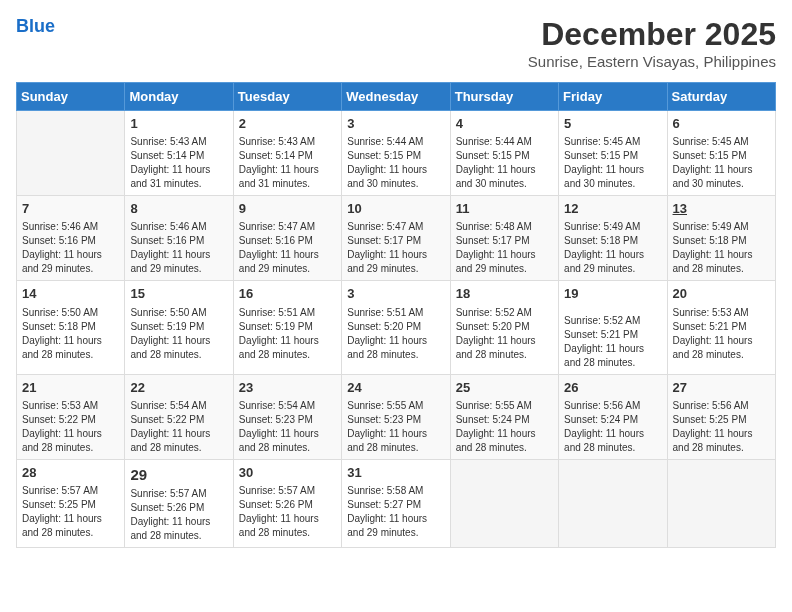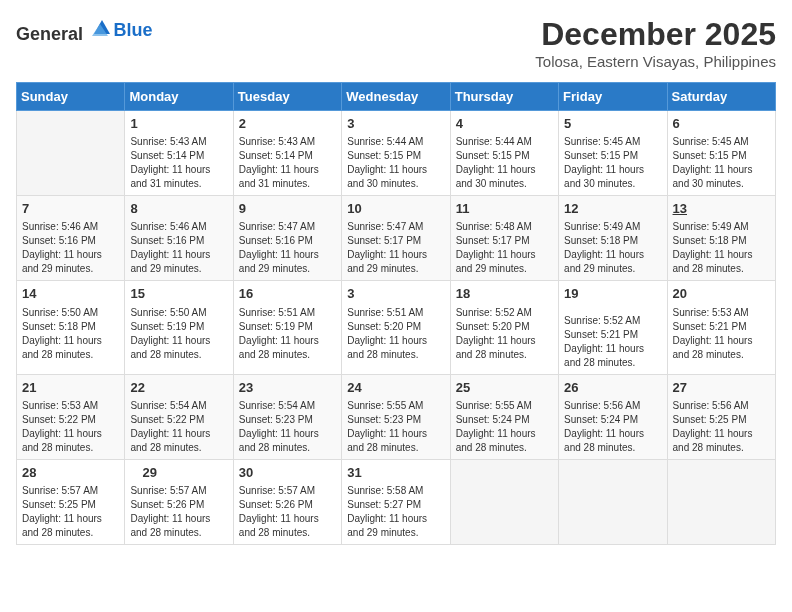--- a/index.html
+++ b/index.html
@@ -82,33 +82,26 @@
     .empty-cell {
       background: #f5f5f5 !important;
     }
   </style>
 </head>
 <body>
 
 <div class="header">
   <div class="logo">
     <div>
-      <span class="logo-text-general">General</span>
-      <svg class="logo-icon" viewBox="0 0 24 24" xmlns="http://www.w3.org/2000/svg">
-        <polygon points="4,18 12,4 20,18" fill="#1a6ec8"></polygon>
-        <polygon points="2,20 10,8 18,20" fill="#5ba8e5" opacity="0.7"></polygon>
-      </svg>
-    </div>
-    <div>
       <span class="logo-text-blue">Blue</span>
     </div>
   </div>
   <div class="title-block">
     <div class="month-title">December 2025</div>
-    <div class="location-title">Tolosa, Eastern Visayas, Philippines</div>
+    <div class="location-title">Sunrise, Eastern Visayas, Philippines</div>
   </div>
 </div>
 
 <table class="calendar">
   <thead>
     <tr>
     <th>Sunday</th>
         <th>Monday</th>
         <th>Tuesday</th>
         <th>Wednesday</th>
@@ -318,21 +311,21 @@
       </tr>
       <tr>
         <td>
           <span class="cell-info" style="font-weight: bold; font-size: 13px; display: block; margin-bottom: 2px;">28</span>
           <div class="cell-info" style="white-space: pre-line;">Sunrise: 5:57 AM
 Sunset: 5:25 PM
 Daylight: 11 hours
 and 28 minutes.</div>
         </td>
         <td>
-          <span class="cell-info" style="font-weight: bold; font-size: 13px; display: block; margin-bottom: 2px; margin-left: 12px;">29</span>
+          <span class="cell-info" style="font-weight: bold; font-size: 15px; display: block; margin-bottom: 2px;">29</span>
           <div class="cell-info" style="white-space: pre-line;">Sunrise: 5:57 AM
 Sunset: 5:26 PM
 Daylight: 11 hours
 and 28 minutes.</div>
         </td>
         <td>
           <span class="cell-info" style="font-weight: bold; font-size: 13px; display: block; margin-bottom: 2px;">30</span>
           <div class="cell-info" style="white-space: pre-line;">Sunrise: 5:57 AM
 Sunset: 5:26 PM
 Daylight: 11 hours

